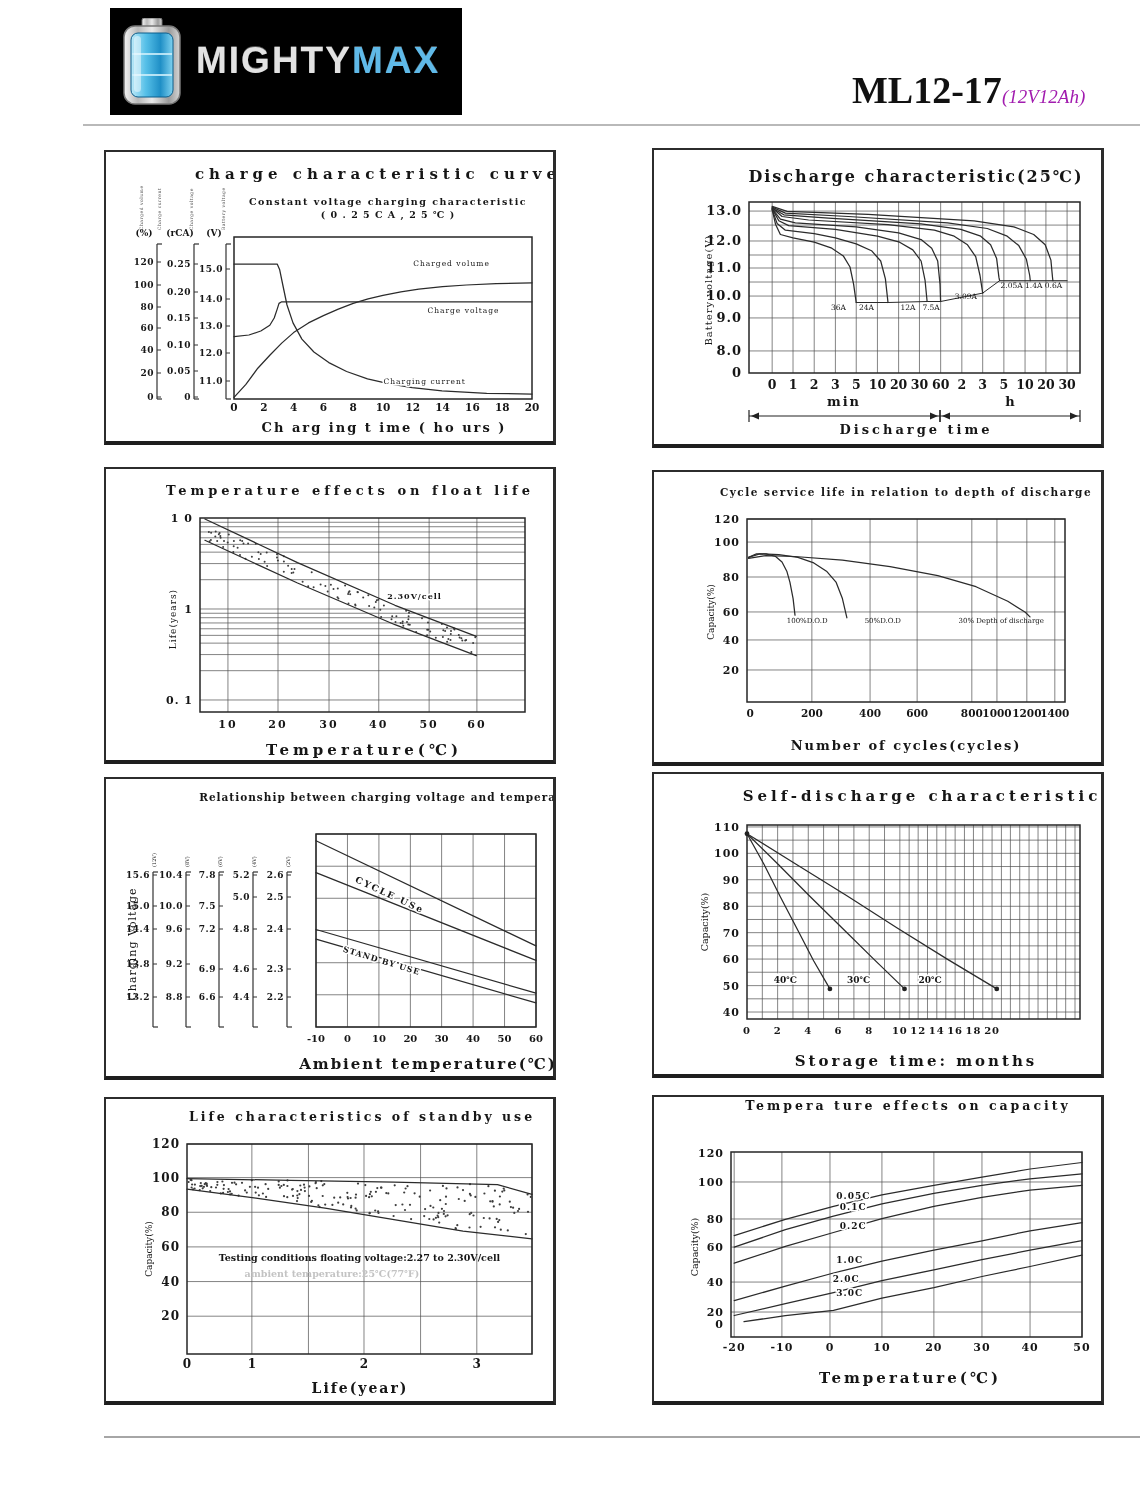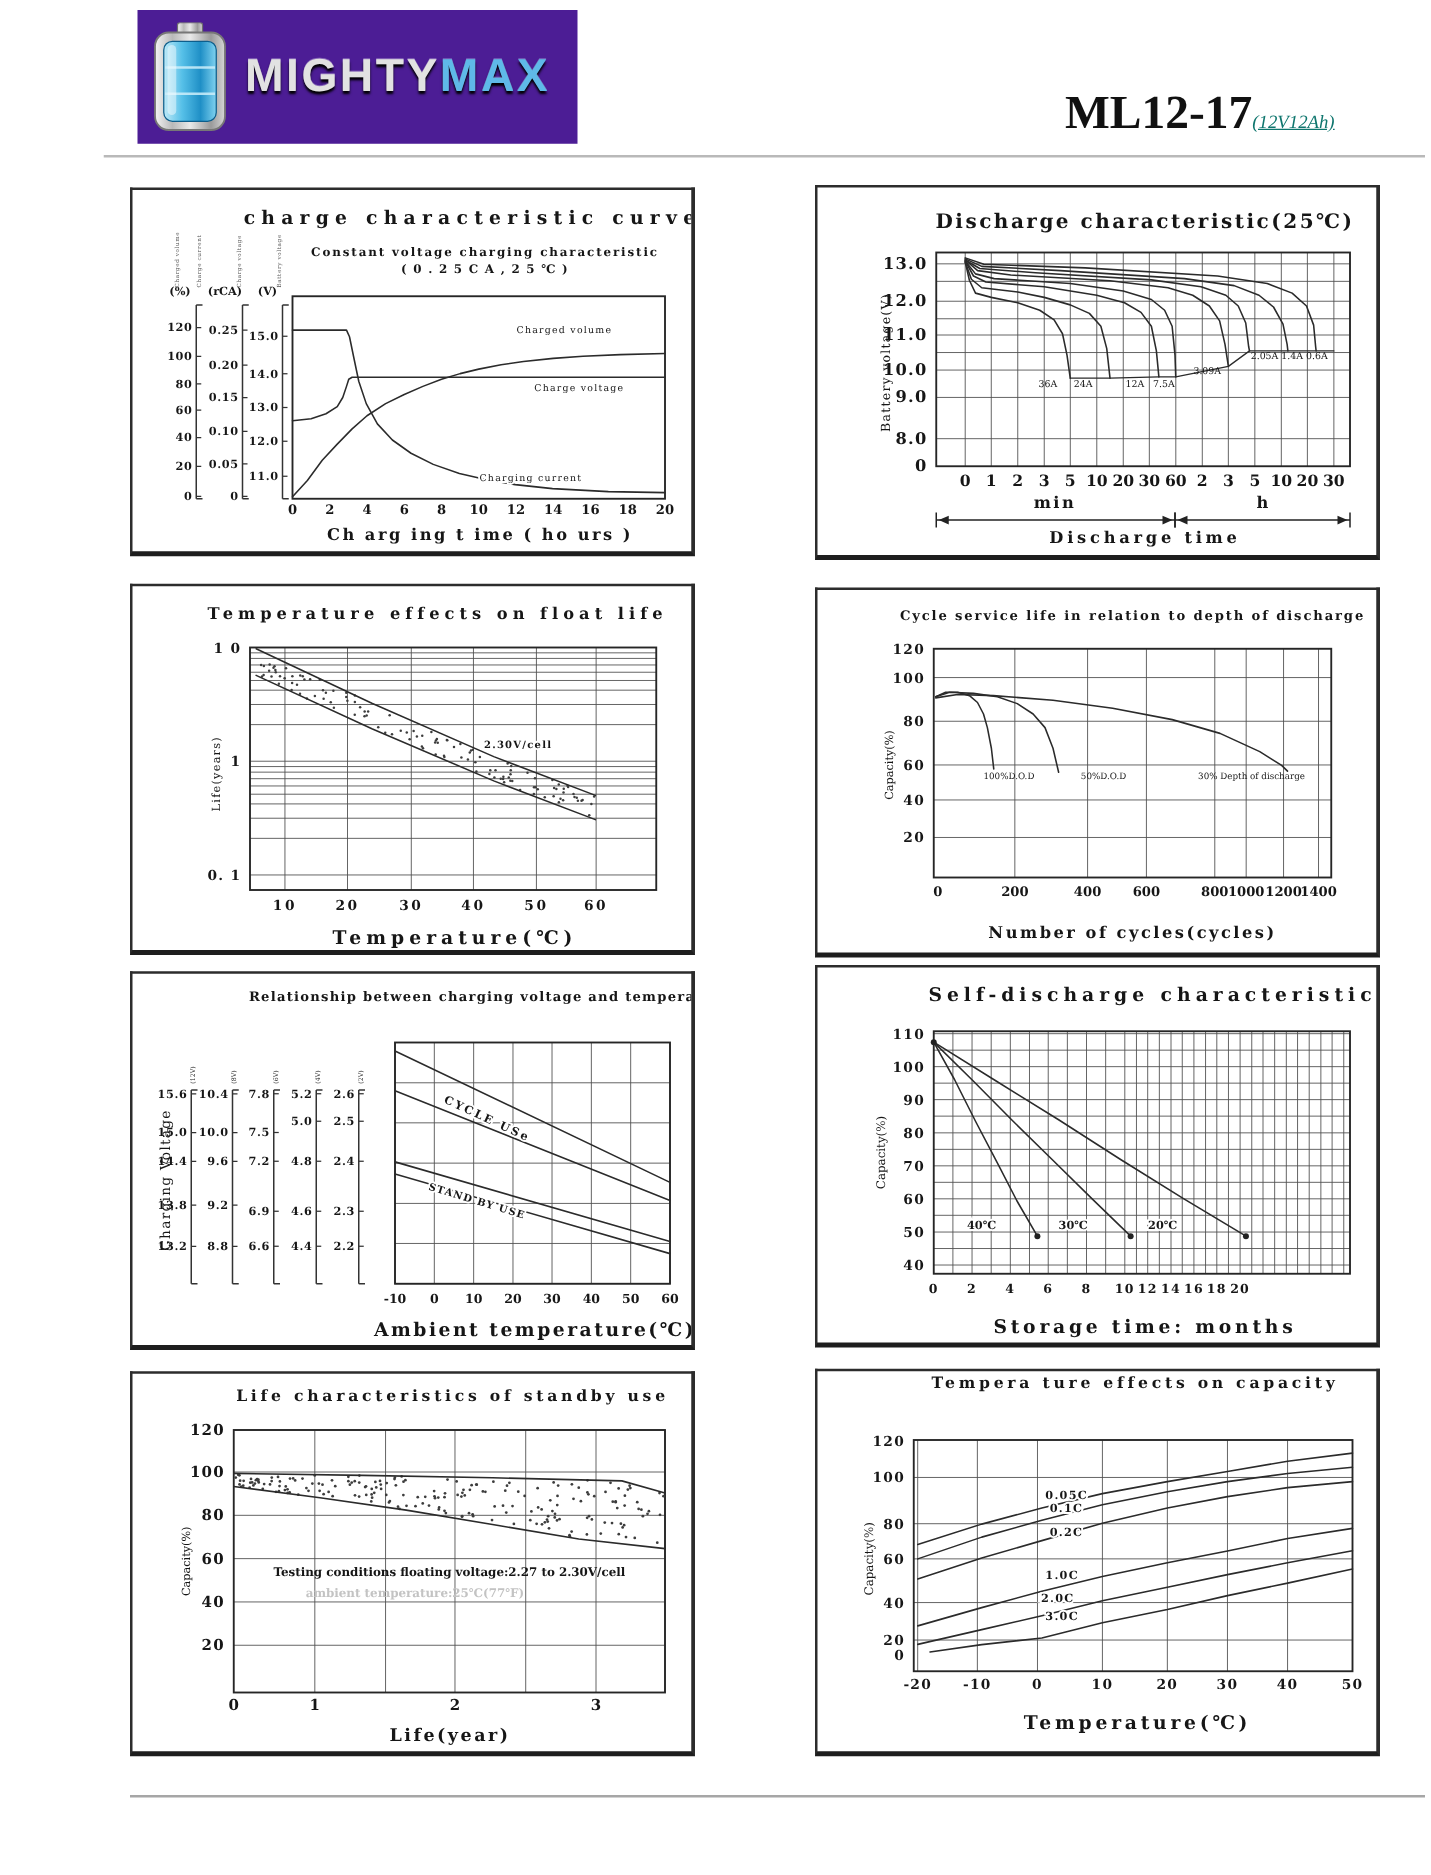--- a/index.html
+++ b/index.html
@@ -1,26 +1,26 @@
 <!DOCTYPE html>
 <html><head>
 <meta charset="utf-8">
 <style>
   html,body{margin:0;padding:0;}
   body{width:1145px;height:1500px;position:relative;background:#ffffff;font-family:"Liberation Sans",sans-serif;overflow:hidden;}
   .page{position:absolute;inset:0;background:#fff;}
-  .logo{position:absolute;left:110px;top:8px;width:352px;height:107px;background:#4c1d95;display:flex;align-items:center;box-sizing:border-box;padding-left:10px;}
+  .logo{position:absolute;left:110px;top:8px;width:352px;height:107px;background:#000000;display:flex;align-items:center;box-sizing:border-box;padding-left:10px;}
   .logo-text{margin-left:12px;font-weight:900;line-height:0.98;letter-spacing:2px;}
   .lt1{font-size:37px;}
   .lt2{font-size:37px;letter-spacing:7px;}
   .silver{color:#e2e2e2;text-shadow:0 -1px 0 #ffffff55,0 2px 2px #000;}
   .blue{color:#5fb9e8;text-shadow:0 -1px 0 #cfefff55,0 2px 2px #000;}
   .model{position:absolute;top:68px;left:852px;white-space:nowrap;font-family:"Liberation Serif",serif;}
   .model-num{font-size:38px;font-weight:bold;color:#111;}
-  .model-rating{font-size:15px;font-style:italic;color:#0f766e;text-decoration:underline;}
+  .model-rating{font-size:19px;font-style:italic;color:#a21caf;}
   .hr1{position:absolute;left:83px;top:124px;width:1057px;height:2px;background:#b9b9b9;}
   .hr2{position:absolute;left:104px;top:1436px;width:1036px;height:2px;background:#a6a6a6;}
   .chartbox{position:absolute;box-sizing:border-box;background:#fff;border:2px solid #2c2c2c;border-right-width:3px;border-bottom:4px solid #1e1e1e;}
   svg{display:block;}
 </style>
 </head>
 <body>
 
 <div class="page">
 

